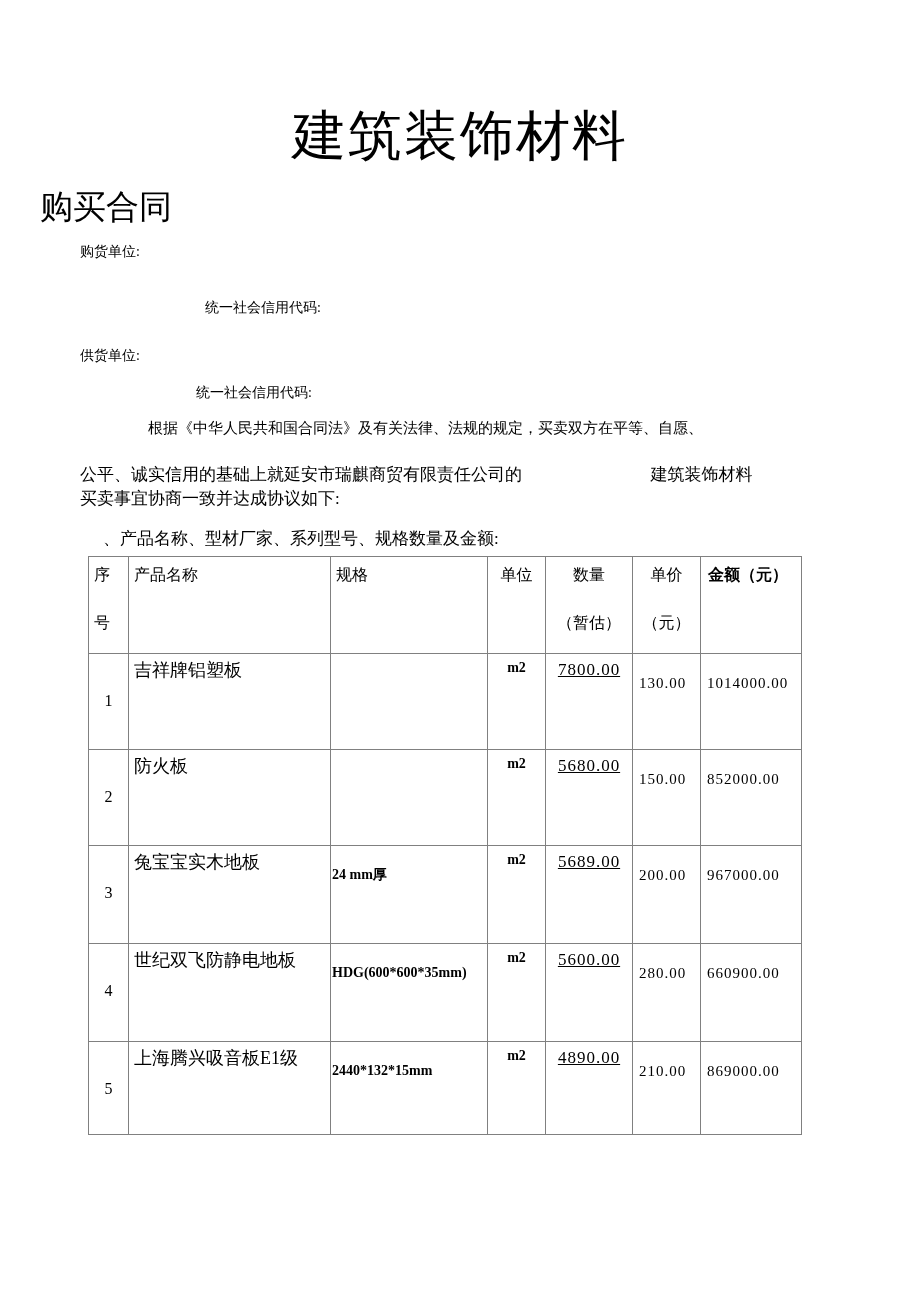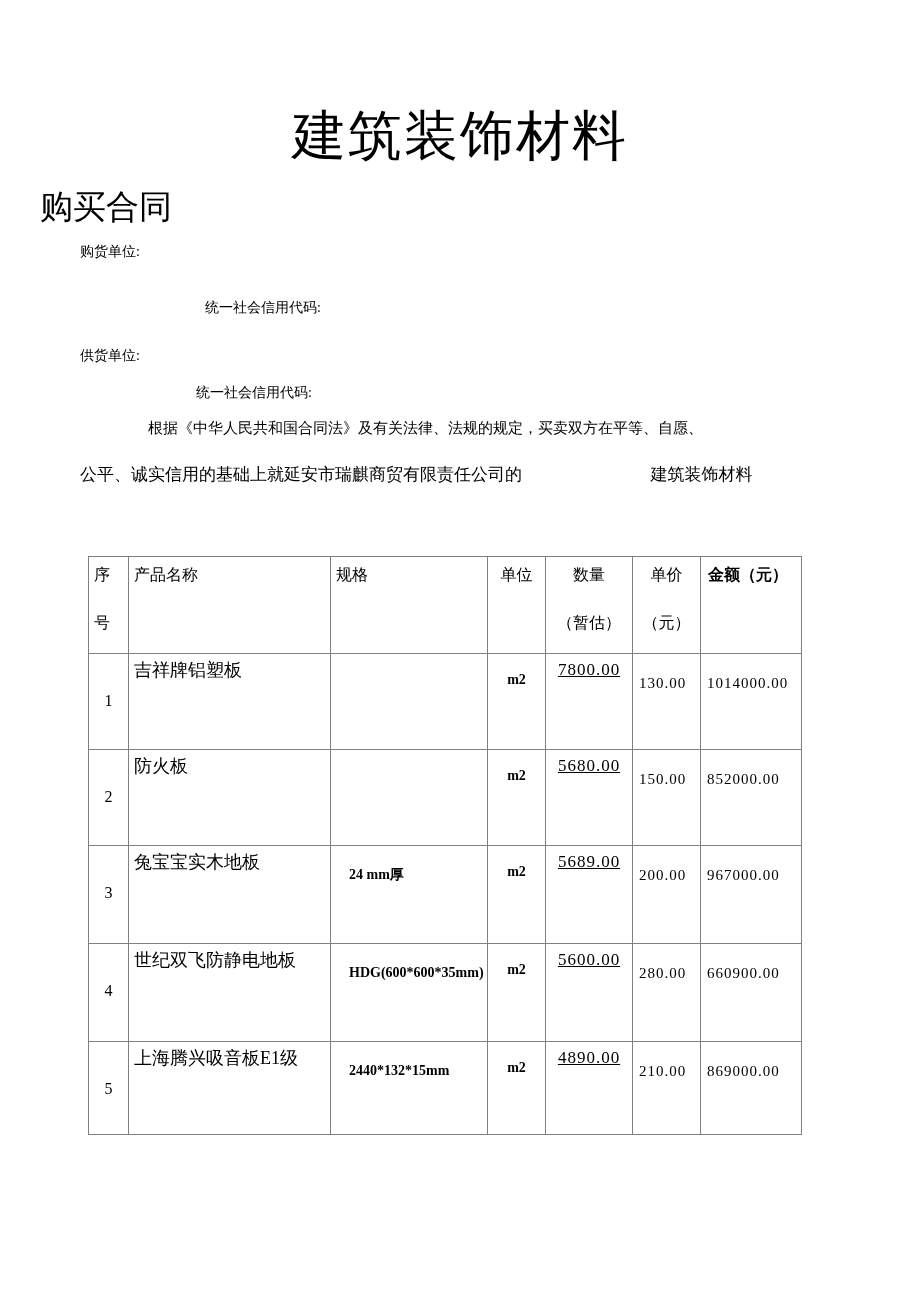--- a/index.html
+++ b/index.html
@@ -153,33 +153,33 @@
   .cell-name {
     position: absolute;
     left: 5px;
     top: 6px;
     font-size: 18px;
     line-height: 20px;
     white-space: nowrap;
   }
   .cell-spec {
     position: absolute;
-    left: 18px;
+    left: 1px;
     top: 6px;
     right: 2px;
     font-size: 14px;
     line-height: 46px;
     font-weight: bold;
     font-family: "Liberation Serif", "DejaVu Serif", serif;
     word-break: break-all;
   }
   .cell-unit {
     position: absolute;
     left: 0;
-    top: 16px;
+    top: 4px;
     width: 100%;
     text-align: center;
     font-size: 14px;
     font-weight: bold;
     line-height: 20px;
   }
   .cell-qty {
     position: absolute;
     left: 0;
     top: 6px;
@@ -216,22 +216,24 @@
   <div class="party-line buyer-code">统一社会信用代码:</div>
   <div class="party-line seller-label">供货单位:</div>
   <div class="party-line seller-code">统一社会信用代码:</div>
 
   <div class="para-1">根据《中华人民共和国合同法》及有关法律、法规的规定，买卖双方在平等、自愿、</div>
 
   <div class="para-2">
     <span>公平、诚实信用的基础上就延安市瑞麒商贸有限责任公司的</span>
     <span class="gap-inline"></span>
     <span>建筑装饰材料</span>
+    <span class="para-2-line2">买卖事宜协商一致并达成协议如下:</span>
   </div>
 
+  <div class="section-heading">、产品名称、型材厂家、系列型号、规格数量及金额:</div>
 
   <table class="items">
     <colgroup>
       <col class="col-seq">
         <col class="col-name">
         <col class="col-spec">
         <col class="col-unit">
       <col class="col-qty">
         <col class="col-price">
         <col class="col-amt">

